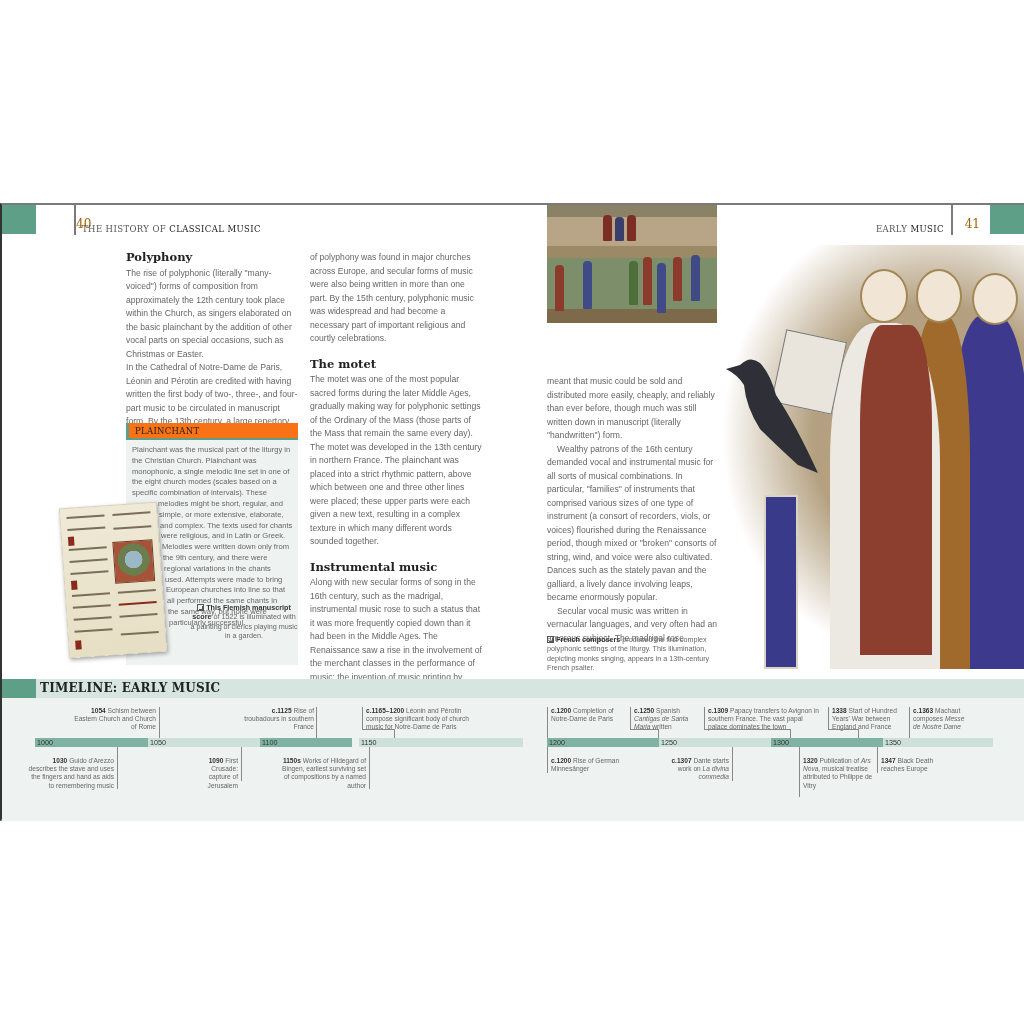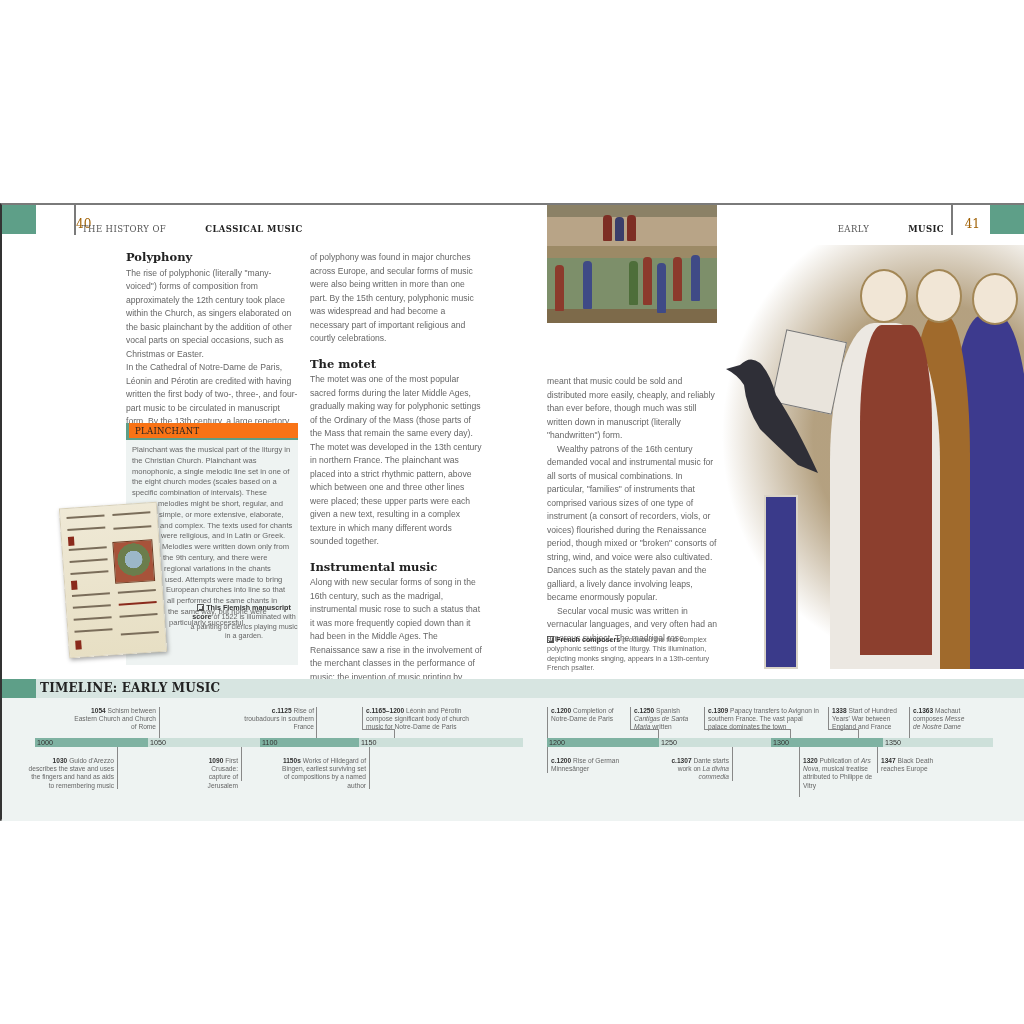--- a/index.html
+++ b/index.html
@@ -11,21 +11,21 @@
 
   .tab-left { position: absolute; left: 0; top: 0; width: 34px; height: 29px; background: #5e9f88; }
   .tab-right { position: absolute; right: 0; top: 0; width: 34px; height: 29px; background: #5e9f88; }
   .folio { position: absolute; top: 12px; font-family: "DejaVu Serif", serif; font-size: 12px; color: #a16207; margin-left: 29px; }
   .folio.left { left: 45px; }
   .folio.right { right: 44px; }
   .vrule { position: absolute; top: 0; width: 2px; height: 30px; background: #7a7a7a; }
   .vrule.left { left: 72px; }
   .vrule.right { right: 71px; }
   .running { position: absolute; top: 19px; font-family: "DejaVu Serif", serif; font-size: 8.5px; color: #555; letter-spacing: 0.4px; }
-  .running b { color: #222; font-weight: bold; margin-left: 36px; }
+  .running b { color: #222; font-weight: normal; }
   .running.left { left: 80px; }
   .running.right { right: 80px; text-align: right; }
 
   .col { position: absolute; font-family: "Liberation Sans", sans-serif; font-size: 8.6px; line-height: 13.5px; color: #666; }
   .col p { margin: 0; }
   .col p.indent { text-indent: 10px; }
   .h2 { font-family: "DejaVu Serif", serif; font-weight: bold; font-size: 11.5px; color: #222; margin-bottom: 2px; }
 
   .col1 { left: 124px; top: 46px; width: 172px; }
   .col2 { left: 308px; top: 46px; width: 172px; }
@@ -188,21 +188,21 @@
     <div class="tl-tab"></div>
     <div class="tl-title">TIMELINE: EARLY MUSIC</div>
 
     <div class="tl-bar" style="left:33px;width:958px">
       <div class="tl-seg dark" style="left:0;width:113px">
           <span class="tl-year">1000</span>
         </div>
       <div class="tl-seg light" style="left:113px;width:112px">
           <span class="tl-year">1050</span>
         </div>
-      <div class="tl-seg dark" style="left:225px;width:101px">
+      <div class="tl-seg dark" style="left:225px;width:92px">
           <span class="tl-year">1100</span>
         </div>
       <div class="tl-seg light" style="left:324px;width:164px">
           <span class="tl-year">1150</span>
         </div>
       <div class="tl-seg dark" style="left:512px;width:112px">
           <span class="tl-year">1200</span>
         </div>
       <div class="tl-seg light" style="left:624px;width:112px">
           <span class="tl-year">1250</span>

